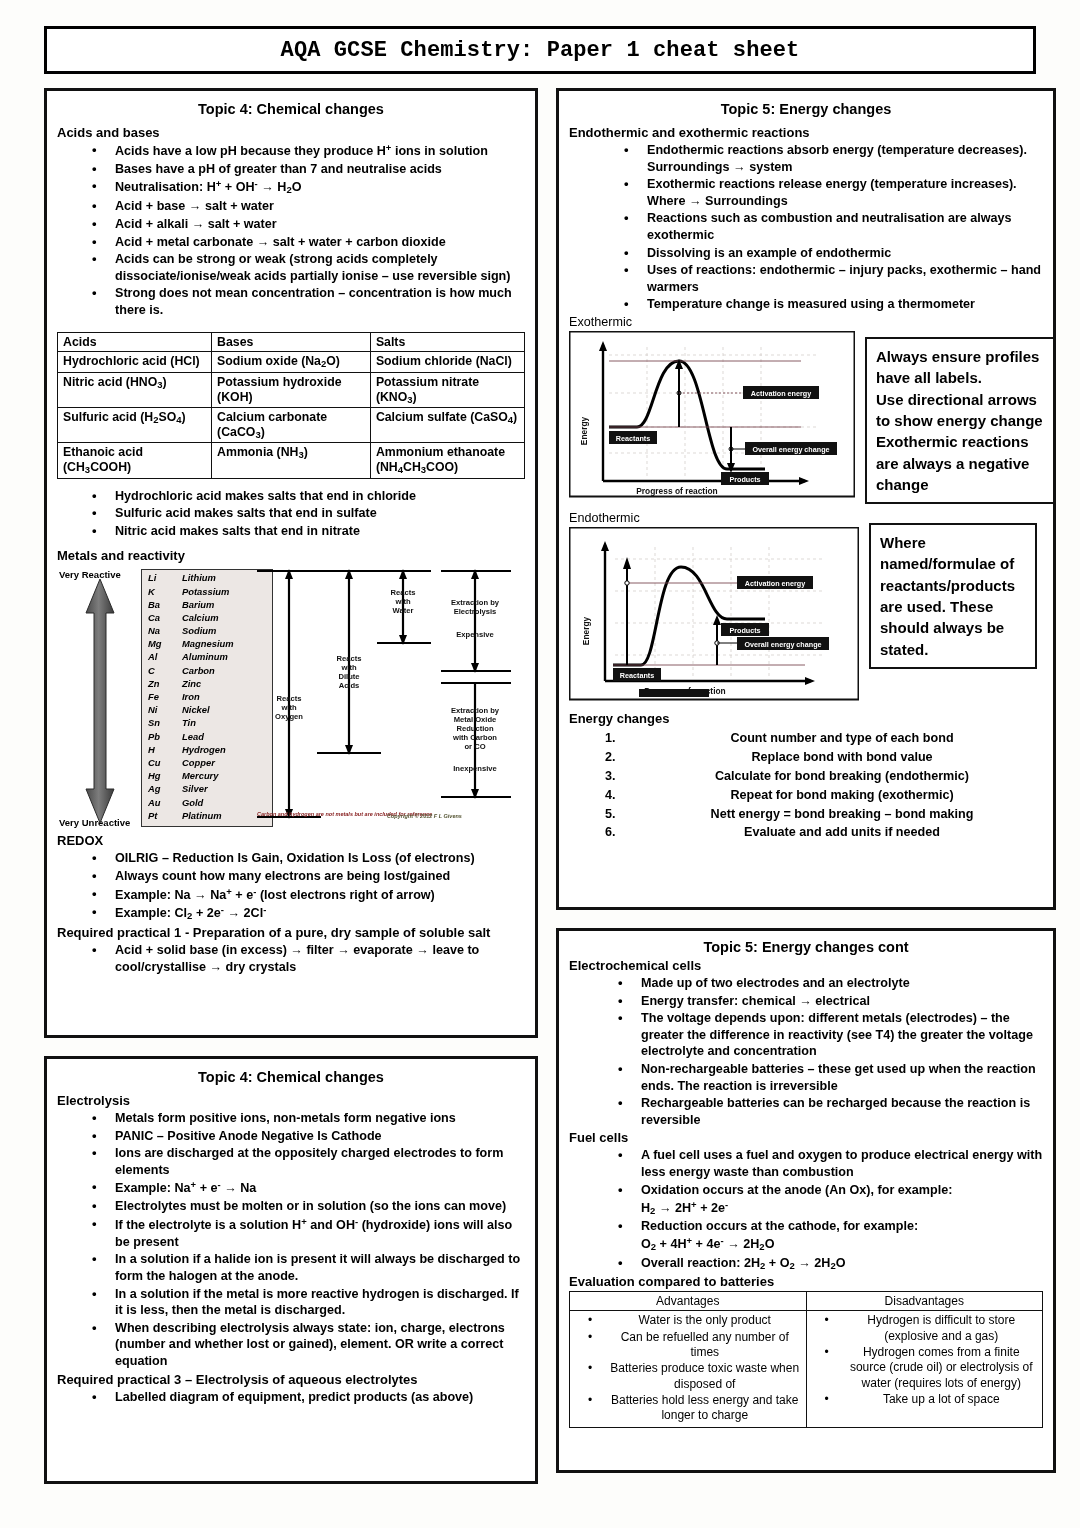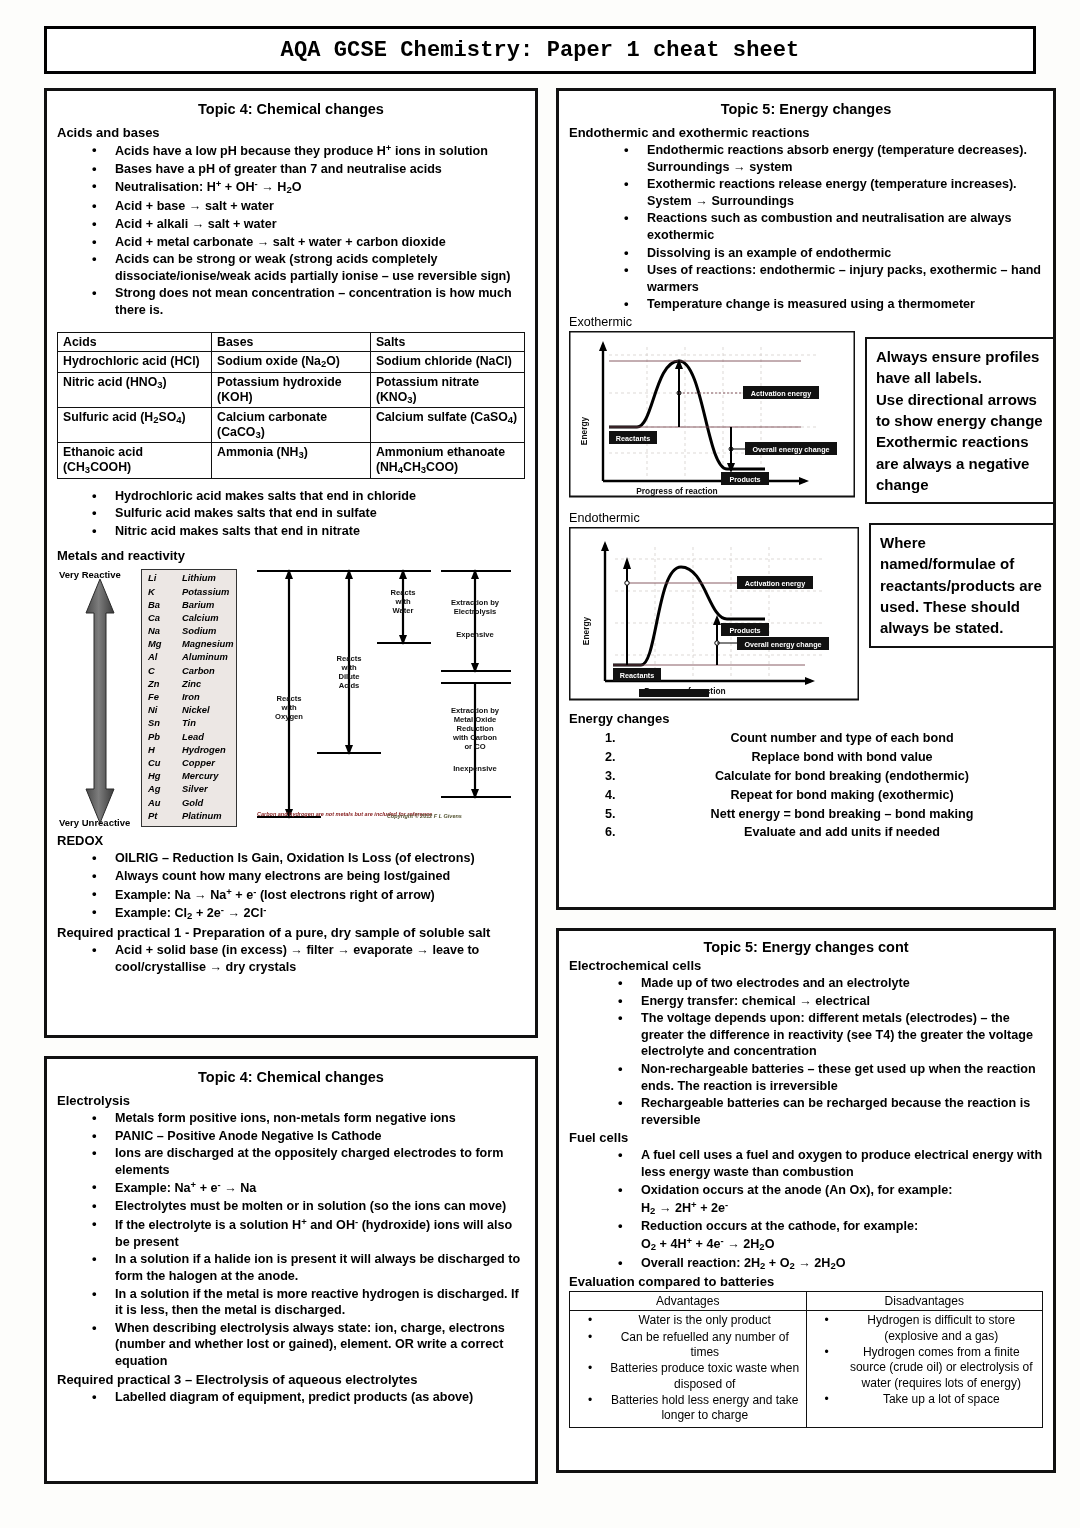--- a/index.html
+++ b/index.html
@@ -70,21 +70,21 @@
   table.advdis ul li { position:relative; line-height:1.28; margin-bottom:1px;text-align:center; }
   table.advdis ul li::before { content:"\2022"; position:absolute; left:-20px; }
 
   
   .react-wrap { position:relative; height:268px; margin-top:2px; }
   .react-labels { position:absolute; left:2px; top:4px; width:82px; font-size:9.5px; font-weight:bold; }
   .react-labels .top { position:absolute; top:0; left:0; }
   .react-labels .bot { position:absolute; top:248px; left:0; }
   .dblarrow { position:absolute; left:28px; top:14px; }
   .series-box {
-    position:absolute; left:84px; top:4px; width:96px; height:258px;
+    position:absolute; left:84px; top:4px; width:132px; height:258px;
     border:1.4px solid #333; background:#ece7e4;
     padding:3px 0 0 0;
   }
   .series-box .row {
     display:flex; font-size:9.4px; font-weight:bold; font-style:italic;
     line-height:1.0; height:13.2px; padding-left:6px;
   }
   .series-box .row .sym { width:34px; }
   .react-svg { position:absolute; left:198px; top:0; }
   .copyright { position:absolute; left:330px; top:248px; font-size:5.5px; color:#553; font-weight:bold; font-style:italic; }
@@ -361,21 +361,21 @@
       </ul>
     </div>
   </div>
 
   <div class="box" id="box-right-top">
     <div class="box-inner">
       <div class="boxtitle">Topic 5: Energy changes</div>
       <div class="h3">Endothermic and exothermic reactions</div>
       <ul class="bul" style="padding-left:78px">
         <li>Endothermic reactions absorb energy (temperature decreases). Surroundings → system</li>
-        <li>Exothermic reactions release energy (temperature increases). System → Surroundings</li>
+        <li>Exothermic reactions release energy (temperature increases). Where → Surroundings</li>
         <li>Reactions such as combustion and neutralisation are always exothermic</li>
         <li>Dissolving is an example of endothermic</li>
         <li>Uses of reactions: endothermic – injury packs, exothermic – hand warmers</li>
         <li>Temperature change is measured using a thermometer</li>
       </ul>
 
       <div class="figcap">Exothermic</div>
 
       <div class="profile-row" style="height:176px">
         <svg width="286" height="172" viewBox="0 0 286 172">
@@ -483,21 +483,21 @@
             <text class="lbl-txt" x="214" y="119.5" text-anchor="middle">Overall energy change</text>
           </g>
           <g>
             <rect class="lbl-chip" x="44" y="141" width="48" height="13"></rect>
             <text class="lbl-txt" x="68" y="150.5" text-anchor="middle">Reactants</text>
           </g>
           <text class="ax-txt" transform="rotate(-90 20 104)" x="20" y="104" text-anchor="middle">Energy</text>
           <text class="ax-txt" x="116" y="167" text-anchor="middle">Progress of reaction</text>
           <rect class="lbl-chip" x="70" y="162" width="70" height="8"></rect>
         </svg>
-        <div class="callout" style="left:300px; top:-4px; width:186px;">Where named/formulae of reactants/products are used. These should always be stated.</div>
+        <div class="callout" style="left:300px; top:-4px; width:168px;">Where named/formulae of reactants/products are used. These should always be stated.</div>
       </div>
 
       <div class="h3" style="margin-top:2px">Energy changes</div>
       <ol class="num">
         <li>Count number and type of each bond</li>
         <li>Replace bond with bond value</li>
         <li>Calculate for bond breaking (endothermic)</li>
         <li>Repeat for bond making (exothermic)</li>
         <li>Nett energy  = bond breaking – bond making</li>
         <li>Evaluate and add units if needed</li>

